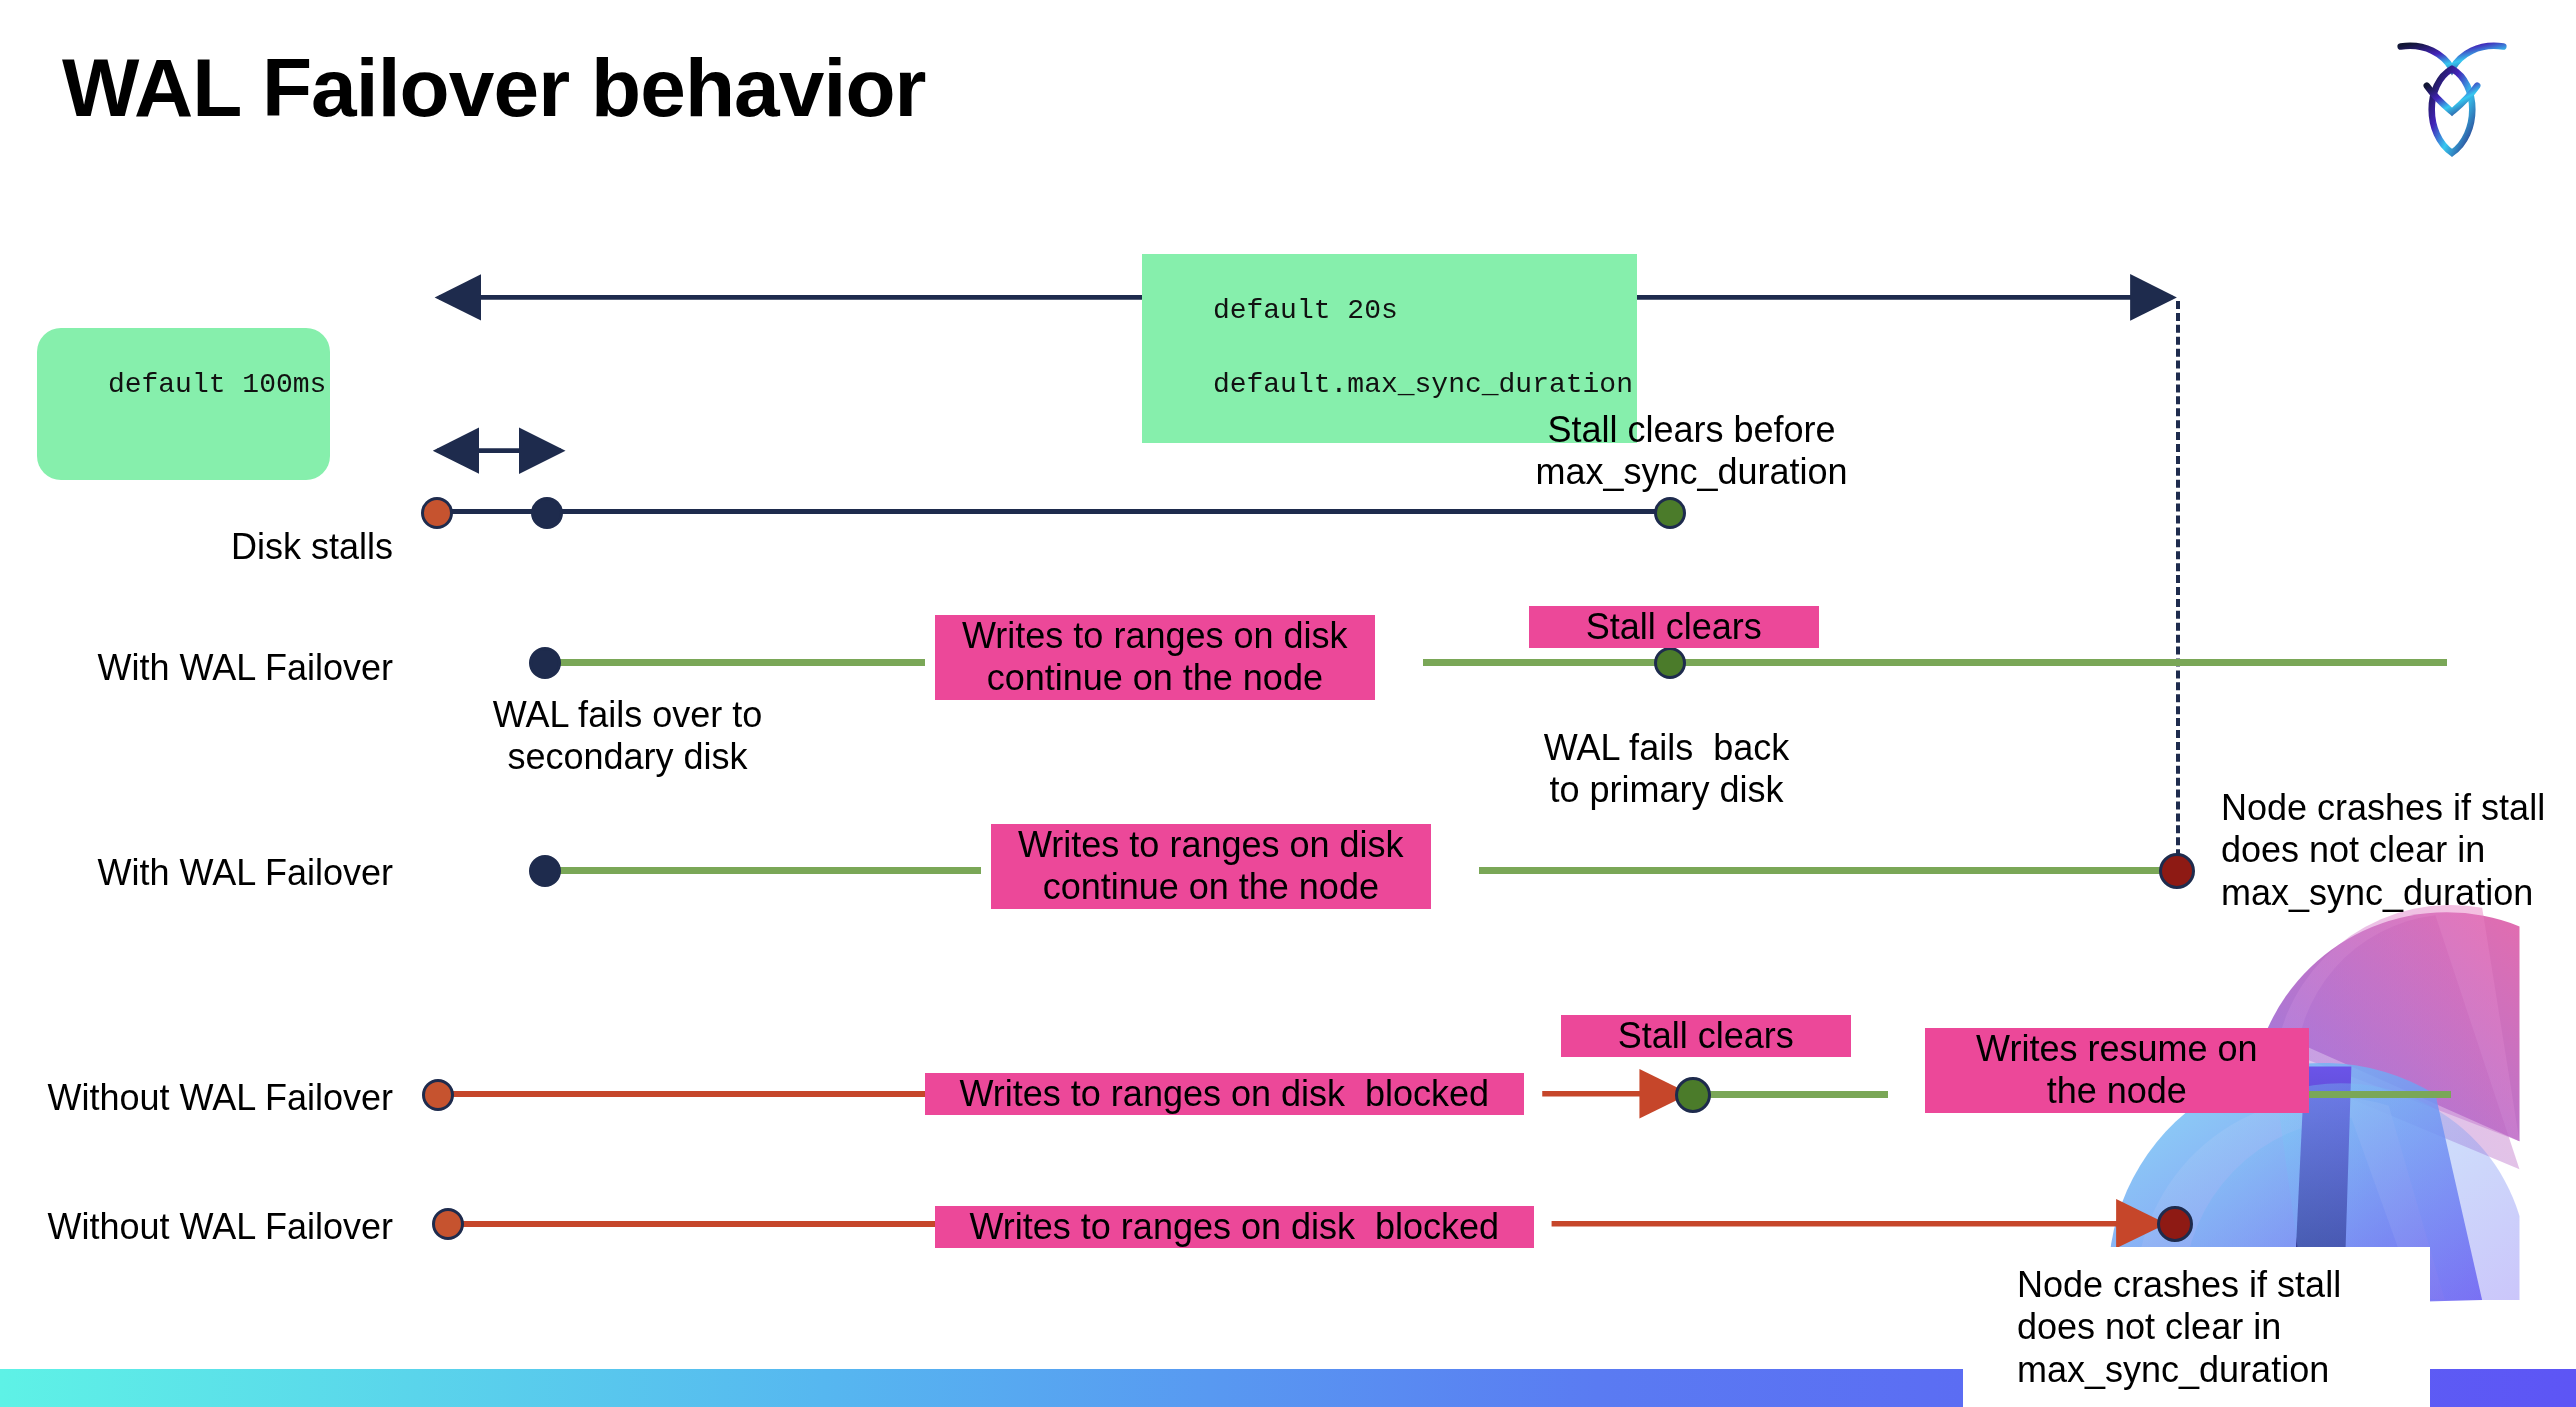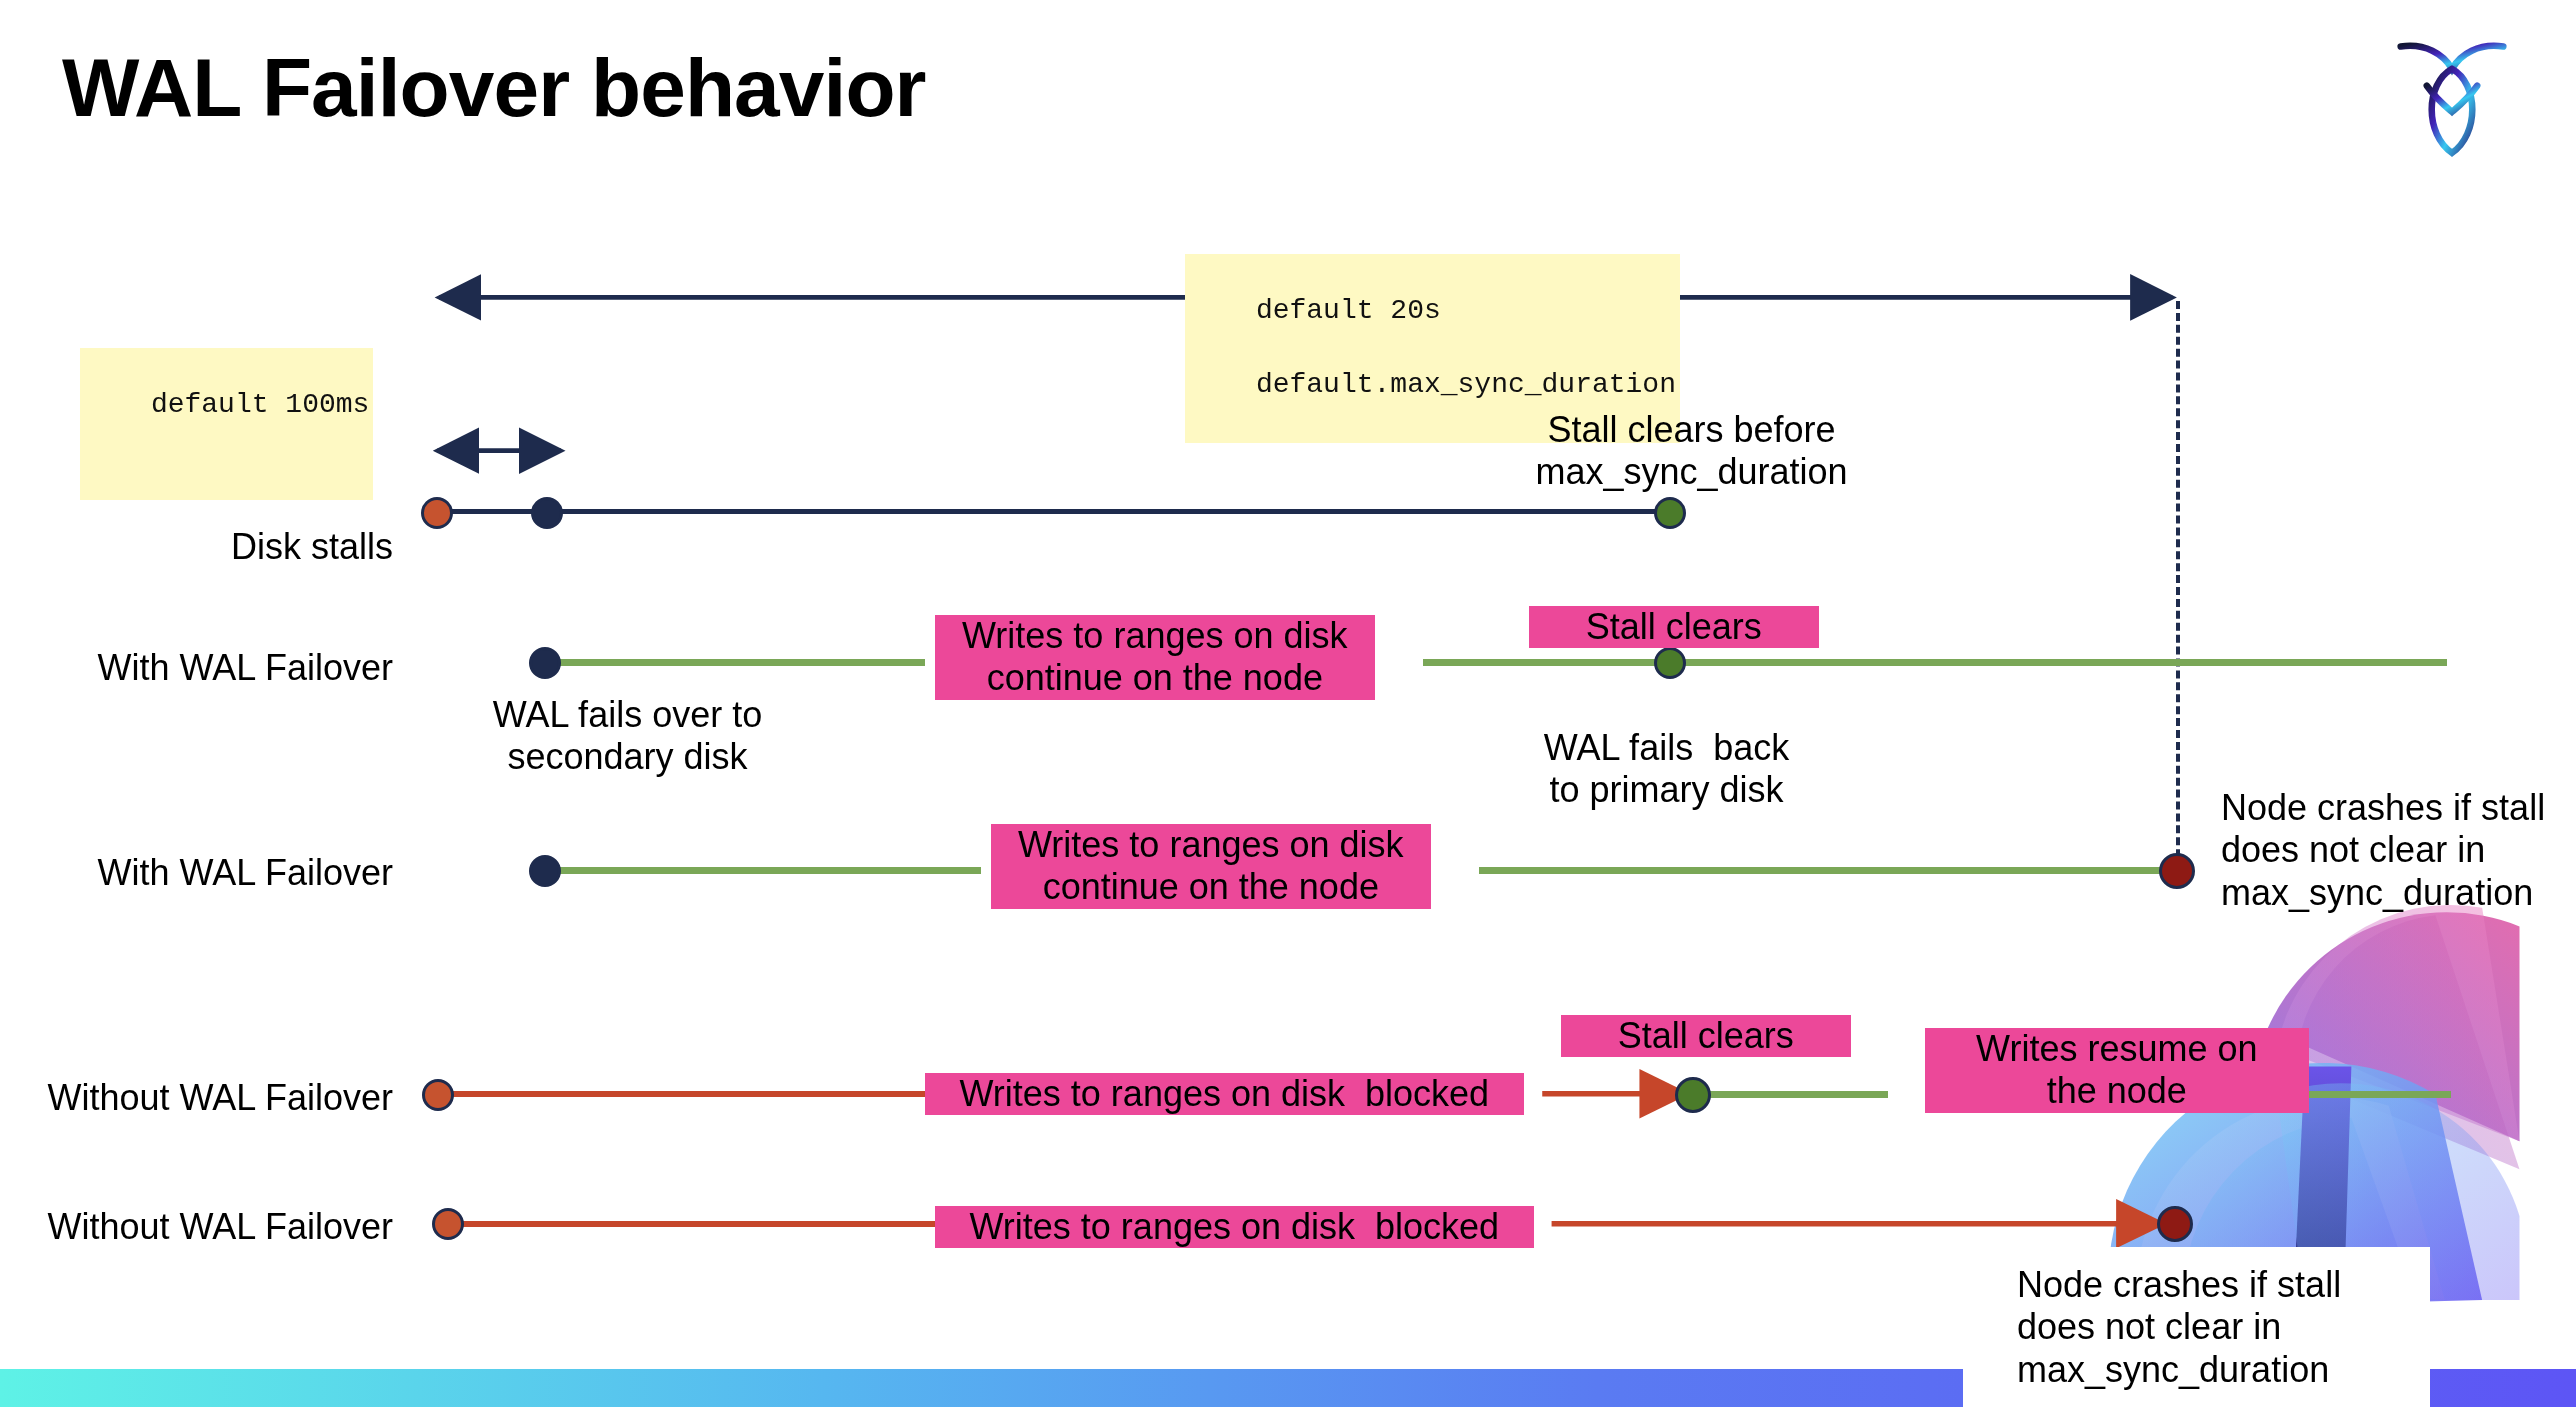--- a/index.html
+++ b/index.html
@@ -18,22 +18,22 @@
   
   .decor{position:absolute;right:0;bottom:24px;width:580px;height:523px;
          pointer-events:none;}
 
   
   .bottombar{position:absolute;left:0;bottom:0;width:2576px;height:39px;
      background:linear-gradient(90deg,#5ef2e6 0%,#56b7f0 32%,#5a7bf2 62%,#5d55f5 100%);}
 
   
   .code{position:absolute;font-family:"Liberation Mono","DejaVu Sans Mono",monospace;
-        font-size:28px;color:#111;background:#fef9c3;padding:1.9px 3.7px;white-space:pre;
-        line-height:1.32;margin-left:43px;}
+        font-size:28px;color:#111;background:#86efac;padding:1.9px 3.7px;white-space:pre;
+        line-height:1.32;}
 
   
   .lbl{position:absolute;font-size:36px;line-height:1.18;color:#000;white-space:pre;
        font-family:"Liberation Sans","DejaVu Sans",sans-serif;}
   .lbl.c{text-align:center;}
   .lbl.l{text-align:left;}
   .lbl.r{text-align:right;}
   
   .knock{background:#ec4899;padding:0 9.3px;}
 
@@ -141,21 +141,21 @@
     <line x1="1660" y1="1309" x2="2315" y2="1309" stroke="#c6462a" stroke-width="6" marker-end="url(#morange)"></line>
   </svg>
 
   <div class="vdash" style="left:2176px;top:301px;height:580px;"></div>
 
   <div class="code" style="left:1142px;top:254px;">
     <span>default 20s</span><br>
     <span>default.max_sync_duration</span>
   </div>
 
-  <div class="code" style="left:37px;top:348px;">
+  <div class="code" style="left:37px;top:328px;border-radius:24px;">
     <span>default 100ms</span><br>
   </div>
 
   <div class="lbl r" style="left:0px;top:494px;width:393px;margin-top:32px;">Disk stalls</div>
 
   <div class="seg navy" style="left:439px;top:509px;width:1234px;"></div>
 
   <div class="dot orange" style="left:421px;top:497px;width:32px;height:32px;"></div>
   <div class="dot navy" style="left:531px;top:497px;width:32px;height:32px;"></div>
   <div class="dot green" style="left:1654px;top:497px;width:32px;height:32px;"></div>

